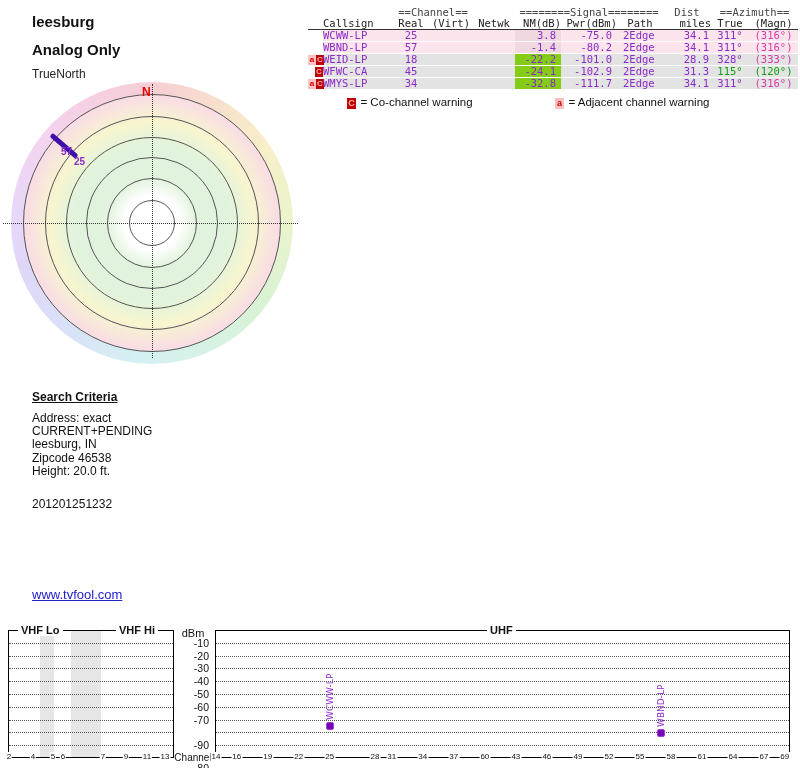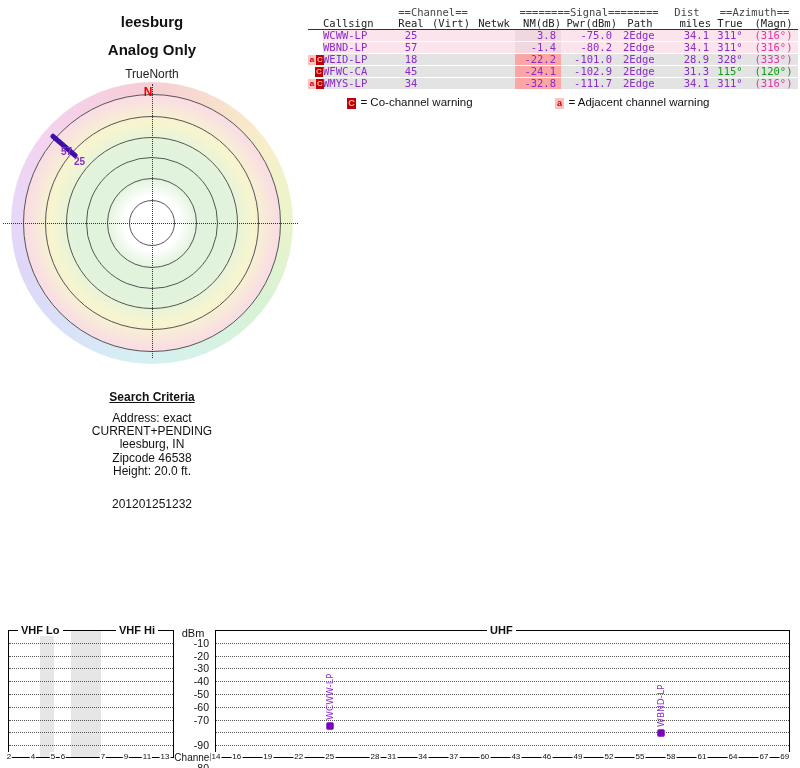--- a/index.html
+++ b/index.html
@@ -1,19 +1,19 @@
 <!DOCTYPE html>
 <html><head>
 <meta charset="utf-8">
 <style>
   html,body{margin:0;padding:0;background:#fff;}
   .page{position:relative;width:800px;height:768px;background:#fff;overflow:hidden;
         font-family:"Liberation Sans",sans-serif;color:#111;}
   .abs{position:absolute;}
-  .ctr{text-align:center;}
+  .ctr{}
 
   
   .halo{border-radius:50%;
     background:conic-gradient(from 0deg,
       #f6ced4 0deg,#f8e3cb 35deg,#f7efc9 55deg,#edf4cb 85deg,#d9f2d4 125deg,
       #d6f2e6 160deg,#d5f0f2 185deg,#d9e1f8 220deg,#dfd7f8 250deg,#e8d7f8 275deg,
       #f3d4f0 305deg,#f6cfe2 335deg,#f6ced4 360deg);}
   .radial{border-radius:50%;border:1px solid #555;box-sizing:border-box;
     background:radial-gradient(circle,
       #ffffff 0%,#ffffff 15%,#e2f3dd 25%,#e2f3dd 44%,#f7f5ce 56%,
@@ -33,21 +33,21 @@
   .nmark{font:bold 12px "Liberation Sans",sans-serif;color:#e60000;}
 
   
   table.st{border-collapse:separate;border-spacing:0;table-layout:fixed;
     font:10.5px "DejaVu Sans Mono",monospace;color:#222;}
   table.st td{padding:0;margin:0;height:11px;line-height:11px;white-space:nowrap;overflow:visible;}
   table.st tr.h2 td{border-bottom:1px solid #333;}
   tr.pink td{background:#fce4ec;border-bottom:1px solid #fff;}
   tr.pink td.nm{background:#efd8e0;}
   tr.gray td{background:#e3e3e3;border-bottom:1px solid #fff;}
-  tr.gray td.nm{background:#fca5a5;}
+  tr.gray td.nm{background:#84cc16;}
   tr.pink td.warn, tr.gray td.warn{background:transparent;border-bottom:1px solid #fff0;}
   .pu{color:#8b2bc8;}
   .gh{color:#444;}
   .ar{text-align:right;}
   .ac{text-align:center;}
   .wicon{display:inline-block;width:8px;height:10px;line-height:10px;text-align:center;
          font:bold 8px "Liberation Sans",sans-serif;vertical-align:top;margin-top:1px;}
   .wC{background:#c00000;color:#ffb0b0;}
   .wa{background:#ffc2c2;color:#cc0000;}
   .licon{display:inline-block;width:9px;height:11px;line-height:11px;text-align:center;
@@ -221,20 +221,21 @@
     <div>Address: exact</div>
     <div>CURRENT+PENDING</div>
     <div>leesburg, IN</div>
     <div>Zipcode 46538</div>
     <div>Height: 20.0 ft.</div>
   </div>
   <div class="abs ctr crit" style="left:32px;top:498px;width:240px;">
     <div>201201251232</div>
   </div>
 
+  <a class="abs ctr link" style="left:32px;top:587px;width:240px;">www.tvfool.com</a>
 
   <div id="vhf-panel" class="abs panel" style="left:8px;top:630px;width:166px;height:128px;">
     <div class="gband" style="left:31px;width:14px;"></div>
     <div class="gband" style="left:62px;width:30px;"></div>
   <div class="gline" style="top: 11.8px;"></div>
       <div class="gline" style="top: 24.6px;"></div>
       <div class="gline" style="top: 37.4px;"></div>
       <div class="gline" style="top: 50.2px;"></div>
       <div class="gline" style="top: 63px;"></div>
       <div class="gline" style="top: 75.8px;"></div>

